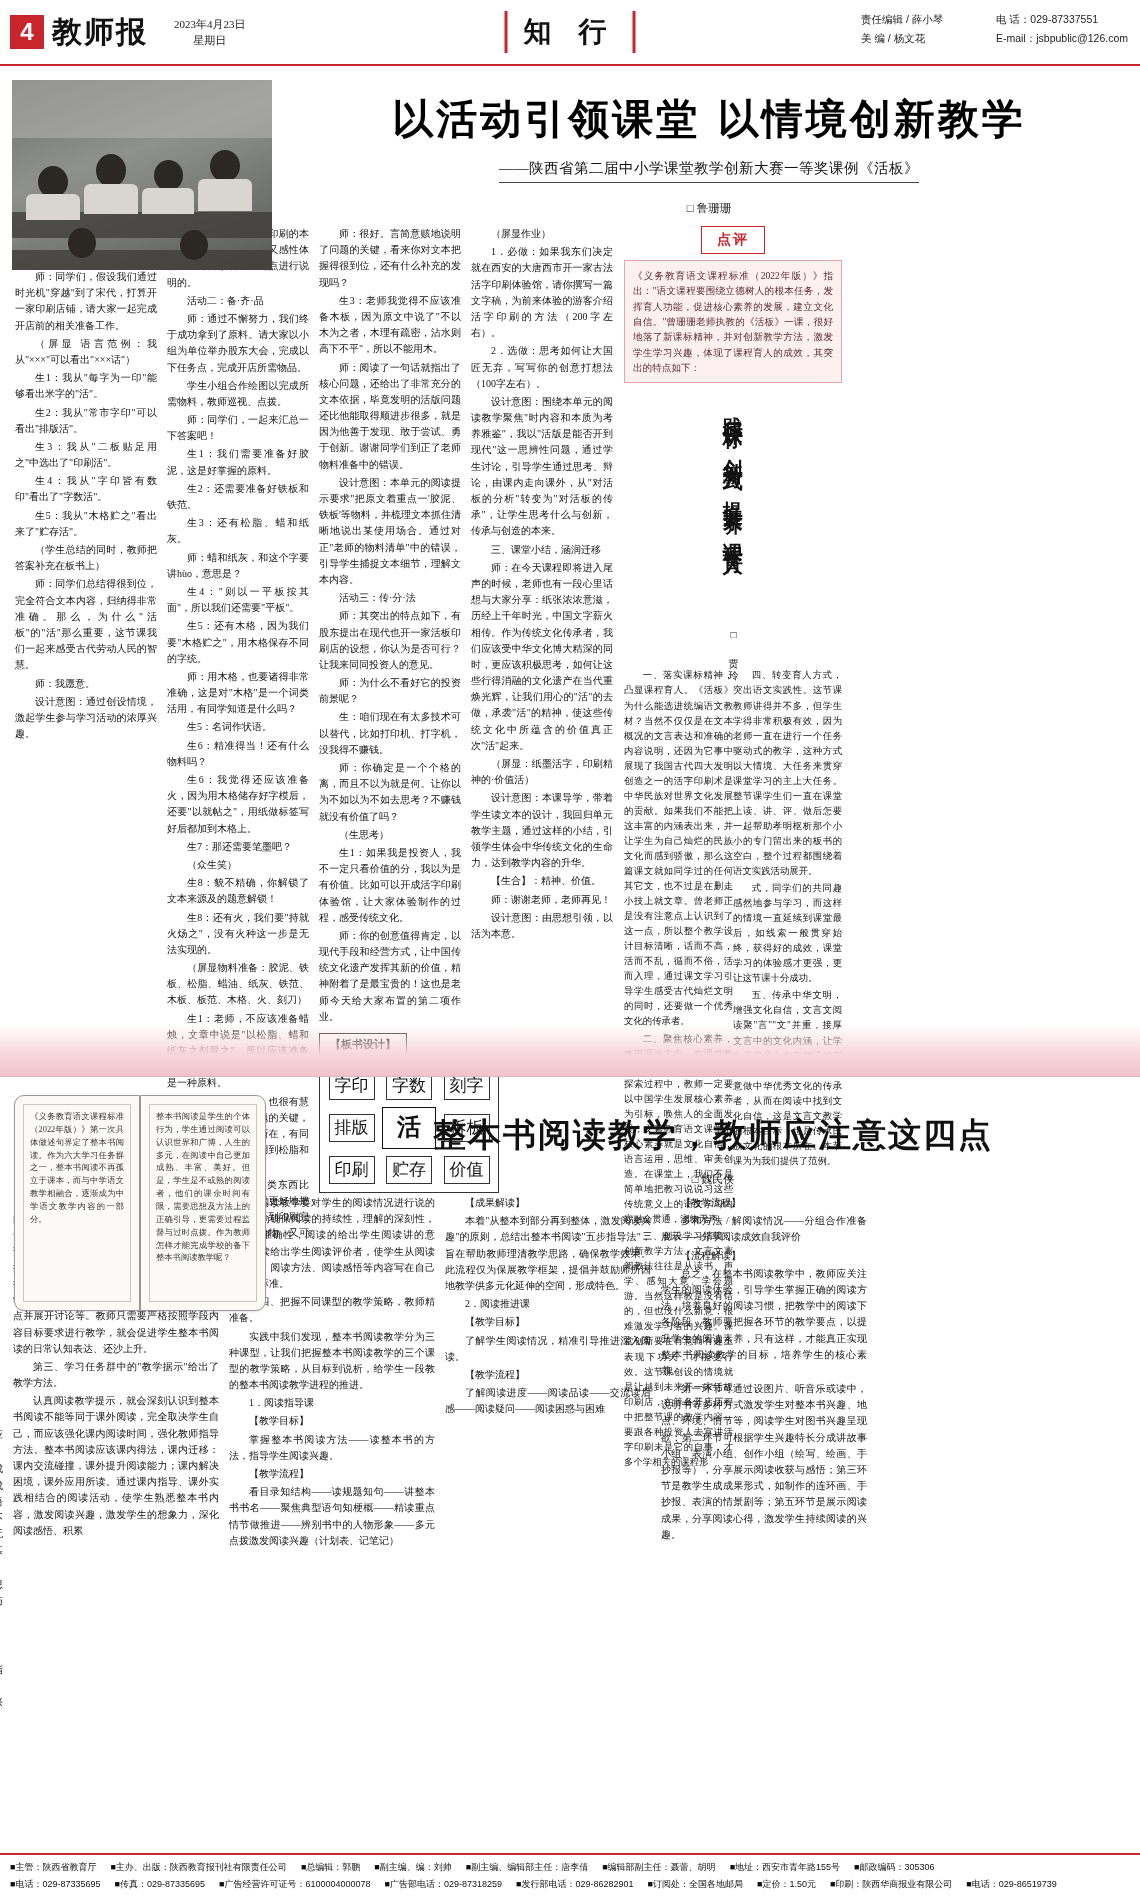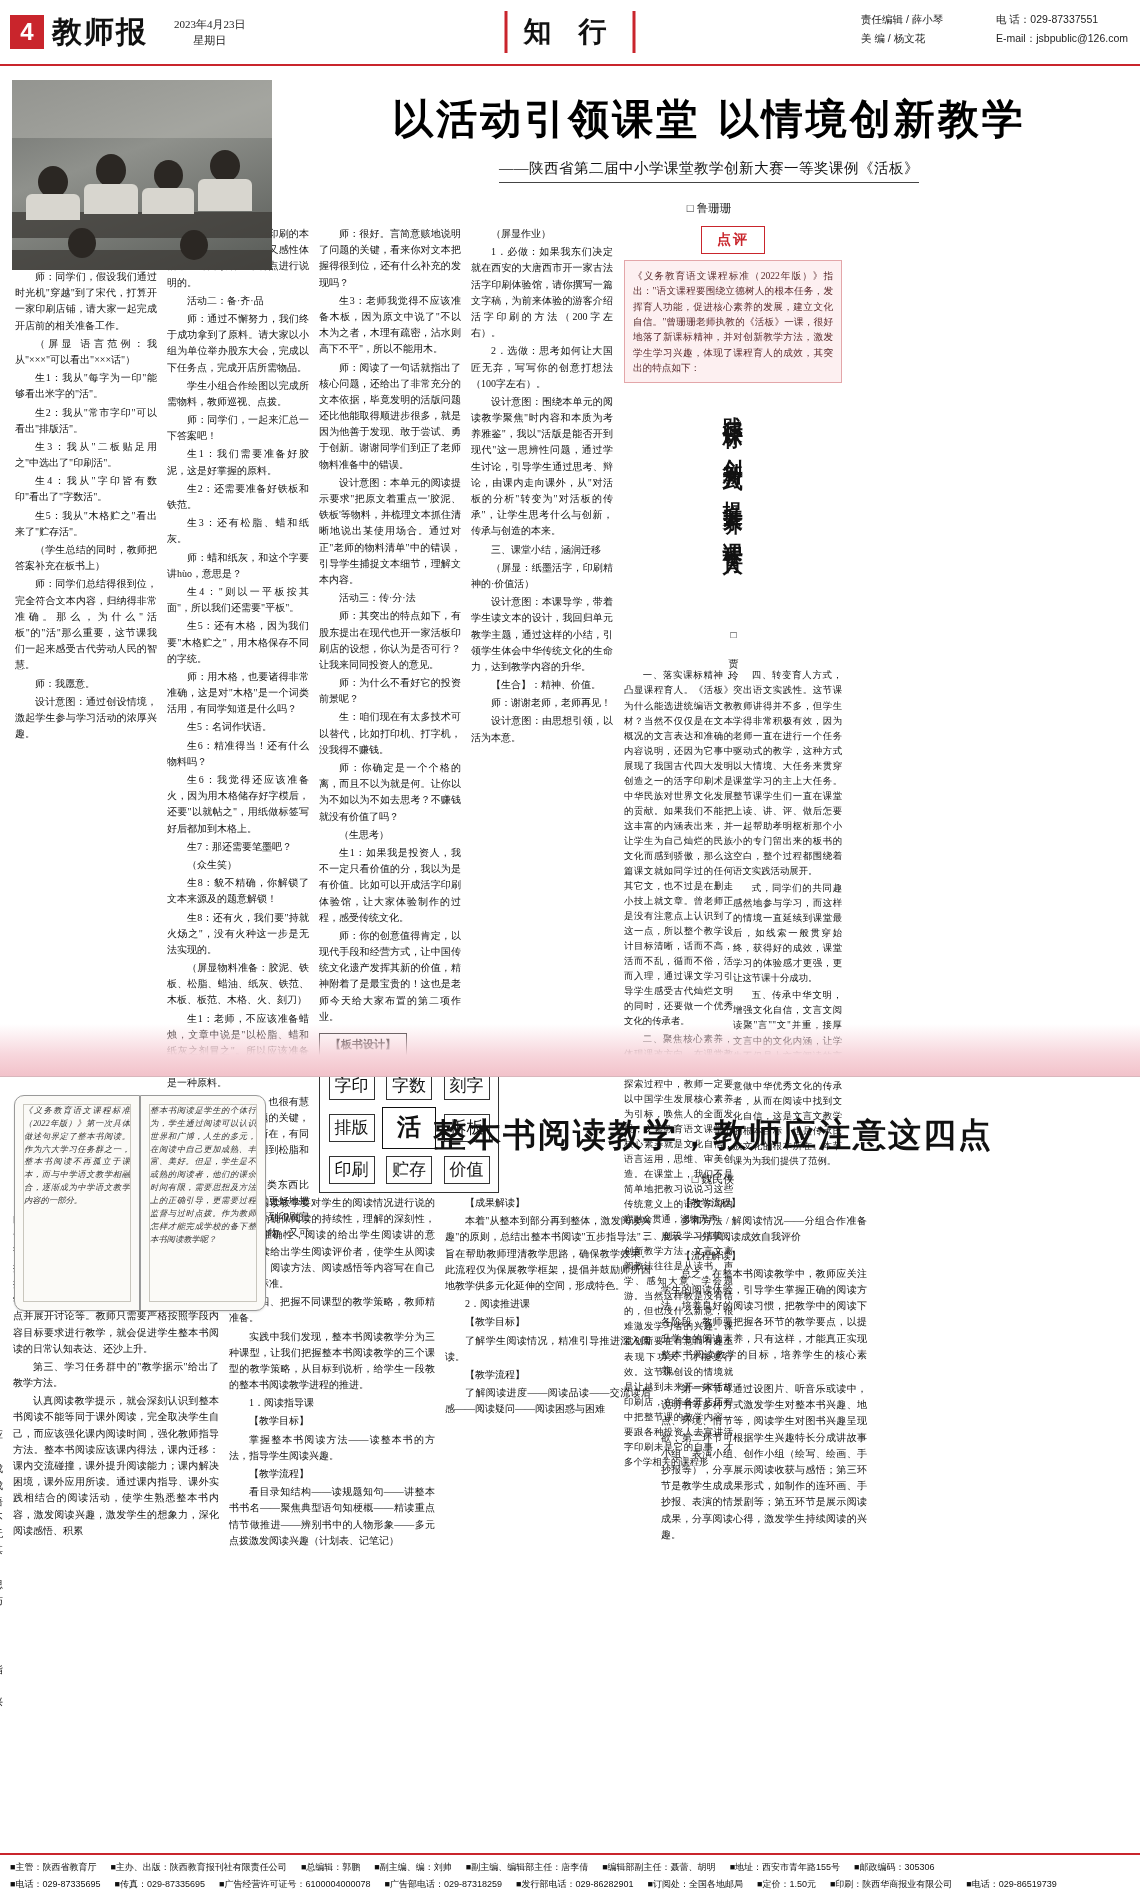--- a/index.html
+++ b/index.html
@@ -108,21 +108,21 @@
     position:absolute;left:14px;top:18px;width:252px;height:228px;
   }
   .book-page{
     position:absolute;top:0;width:124px;height:214px;border:1px solid #9a9a9a;background:#fbfaf7;
     box-shadow:0 1px 2px rgba(0,0,0,.12);
   }
   .book-left{left:0;border-radius:10px 0 0 10px;}
   .book-right{right:0;border-radius:0 10px 10px 0;}
   .book-inner{
     position:absolute;left:8px;right:8px;top:8px;bottom:8px;border:1px solid #c9c6bd;
-    font-size:8.3px;line-height:1.55;text-align:justify;color:#333;overflow:hidden;font-style:italic;
+    padding:6px;font-size:8.3px;line-height:1.55;text-align:justify;color:#333;overflow:hidden;
   }
   .title2-area{margin-left:286px;padding-top:26px;}
   .title2{
     font-size:33px;font-weight:bold;letter-spacing:2px;text-align:center;
     font-family:"DejaVu Serif",serif;
   }
   .byline2{text-align:center;font-size:11px;margin-top:14px;}
   .cols2{display:flex;margin-top:8px;font-size:10px;line-height:1.62;text-align:justify;}
   
   .footer{
@@ -256,20 +256,21 @@
         </div>
       </div>
     </div>
 
     <div class="col c-w">
       <p class="p">（屏显作业）</p>
       <p class="p">1．必做：如果我东们决定就在西安的大唐西市开一家古法活字印刷体验馆，请你撰写一篇文字稿，为前来体验的游客介绍活字印刷的方法（200字左右）。</p>
       <p class="p">2．选做：思考如何让大国匠无弃，写写你的创意打想法（100字左右）。</p>
       <p class="p">设计意图：围绕本单元的阅读教学聚焦"时内容和本质为考养雅鉴"，我以"活版是能否开到现代"这一思辨性问题，通过学生讨论，引导学生通过思考、辩论，由课内走向课外，从"对活板的分析"转变为"对活板的传承"，让学生思考什么与创新，传承与创造的本来。</p>
       <p class="p">三、课堂小结，涵润迁移</p>
+      <p class="p">师：在今天课程即将进入尾声的时候，老师也有一段心里话想与大家分享：纸张浓浓意滋，历经上千年时光，中国文字薪火相传。作为传统文化传承者，我们应该受中华文化博大精深的同时，更应该积极思考，如何让这些行得消融的文化遗产在当代重焕光辉，让我们用心的"活"的去做，承袭"活"的精神，使这些传统文化中所蕴含的价值真正次"活"起来。</p>
       <p class="p">（屏显：纸墨活字，印刷精神的·价值活）</p>
       <p class="p">设计意图：本课导学，带着学生读文本的设计，我回归单元教学主题，通过这样的小结，引领学生体会中华传统文化的生命力，达到教学内容的升华。</p>
       <p class="p">【生合】：精神、价值。</p>
       <p class="p">师：谢谢老师，老师再见！</p>
       <p class="p">设计意图：由思想引领，以活为本意。</p>
     </div>
 
     <div class="pingyu-wrap">
       <div class="pingyu-badge">点评</div>
       <div class="pingyu-box">《义务教育语文课程标准（2022年版）》指出："语文课程要围绕立德树人的根本任务，发挥育人功能，促进核心素养的发展，建立文化自信。"曾珊珊老师执教的《活板》一课，很好地落了新课标精神，并对创新教学方法，激发学生学习兴趣，体现了课程育人的成效，其突出的特点如下：</div>

